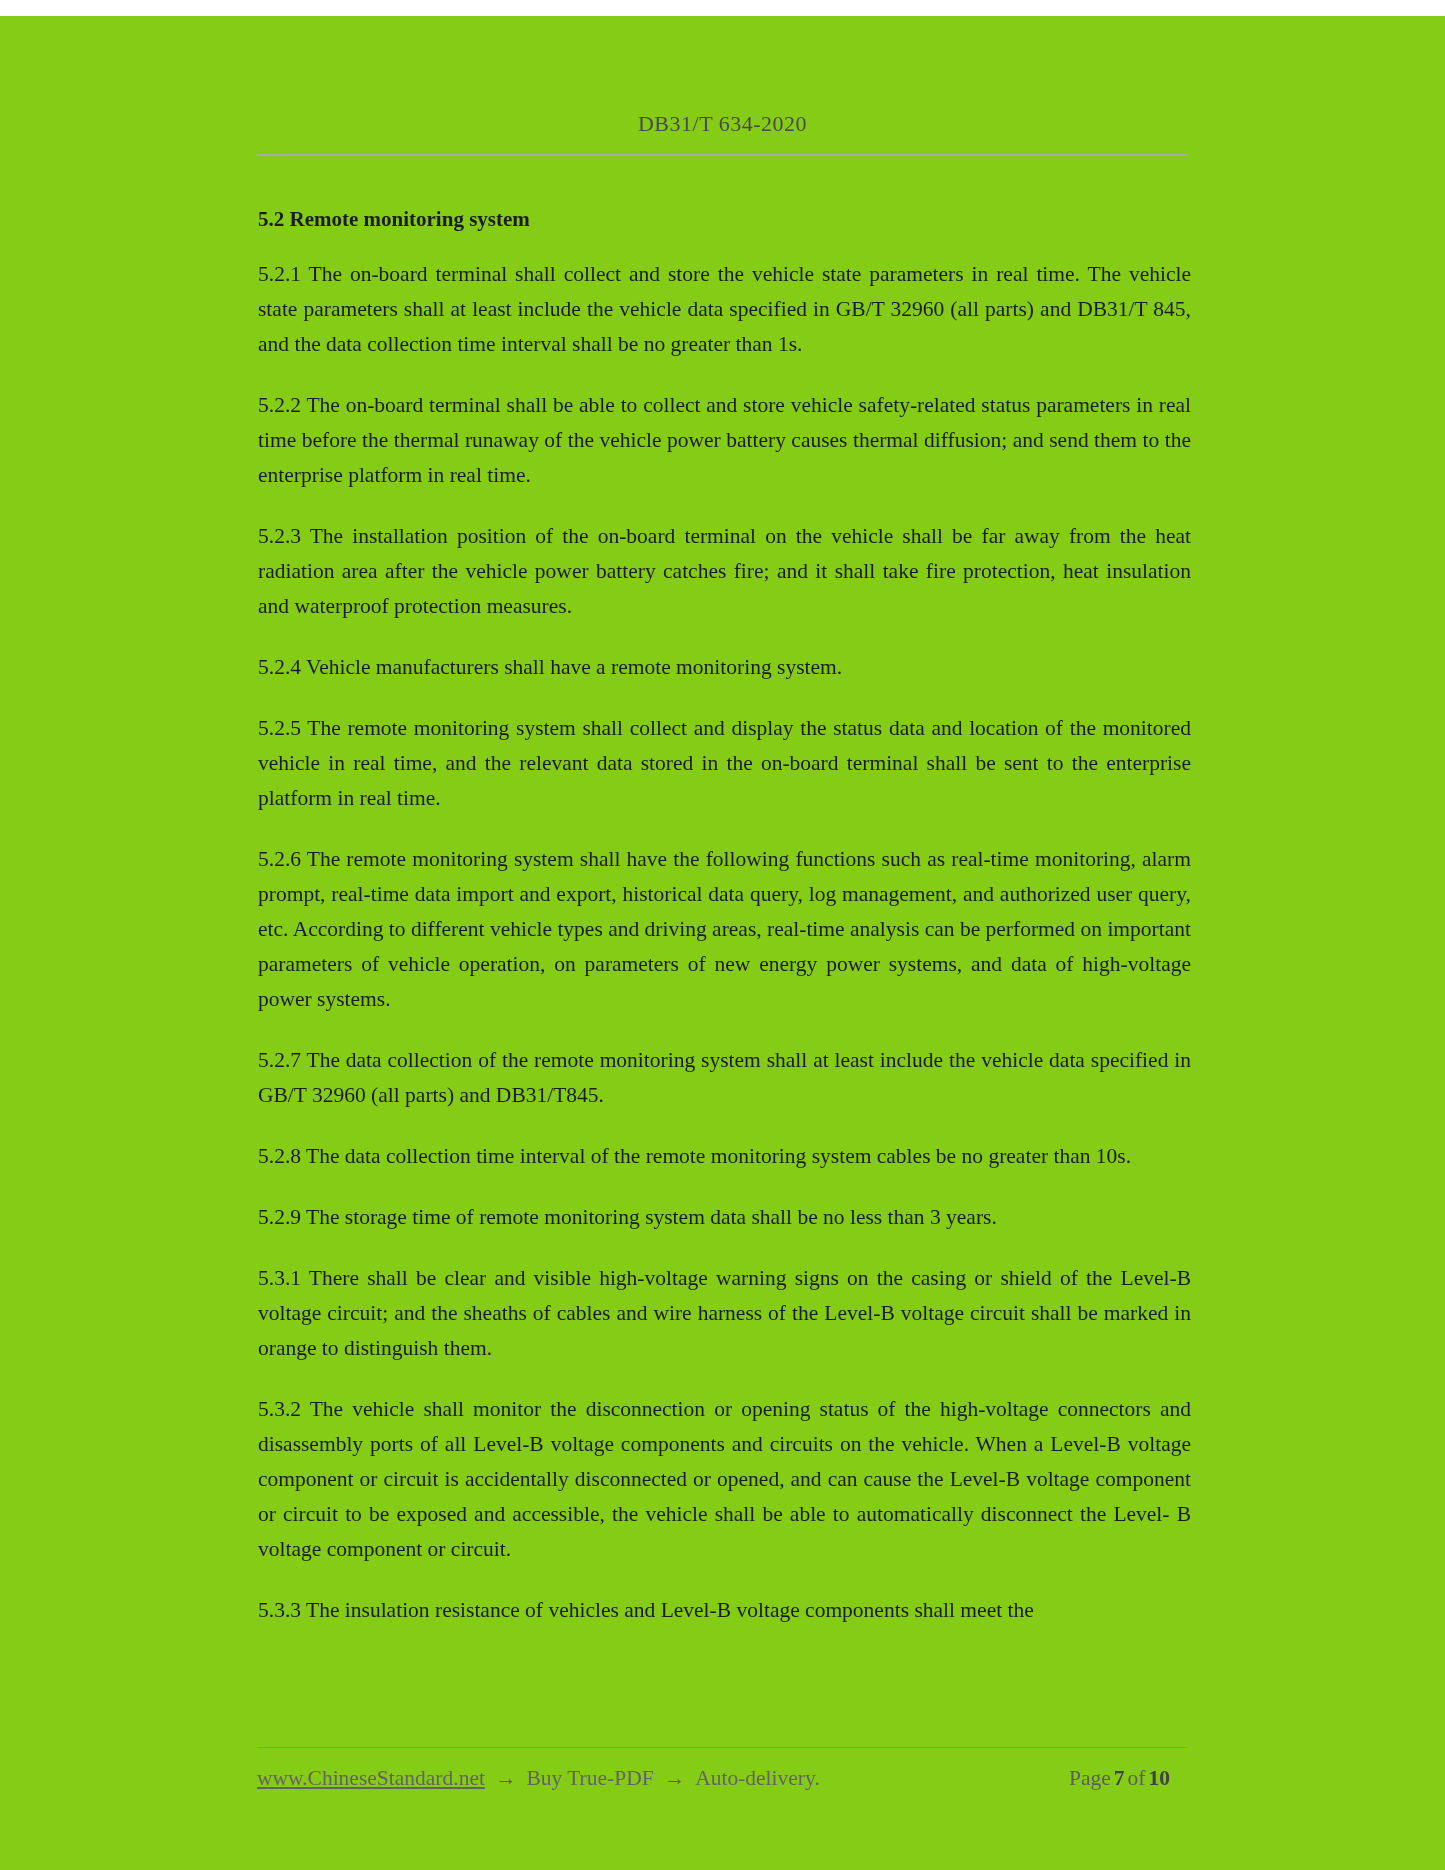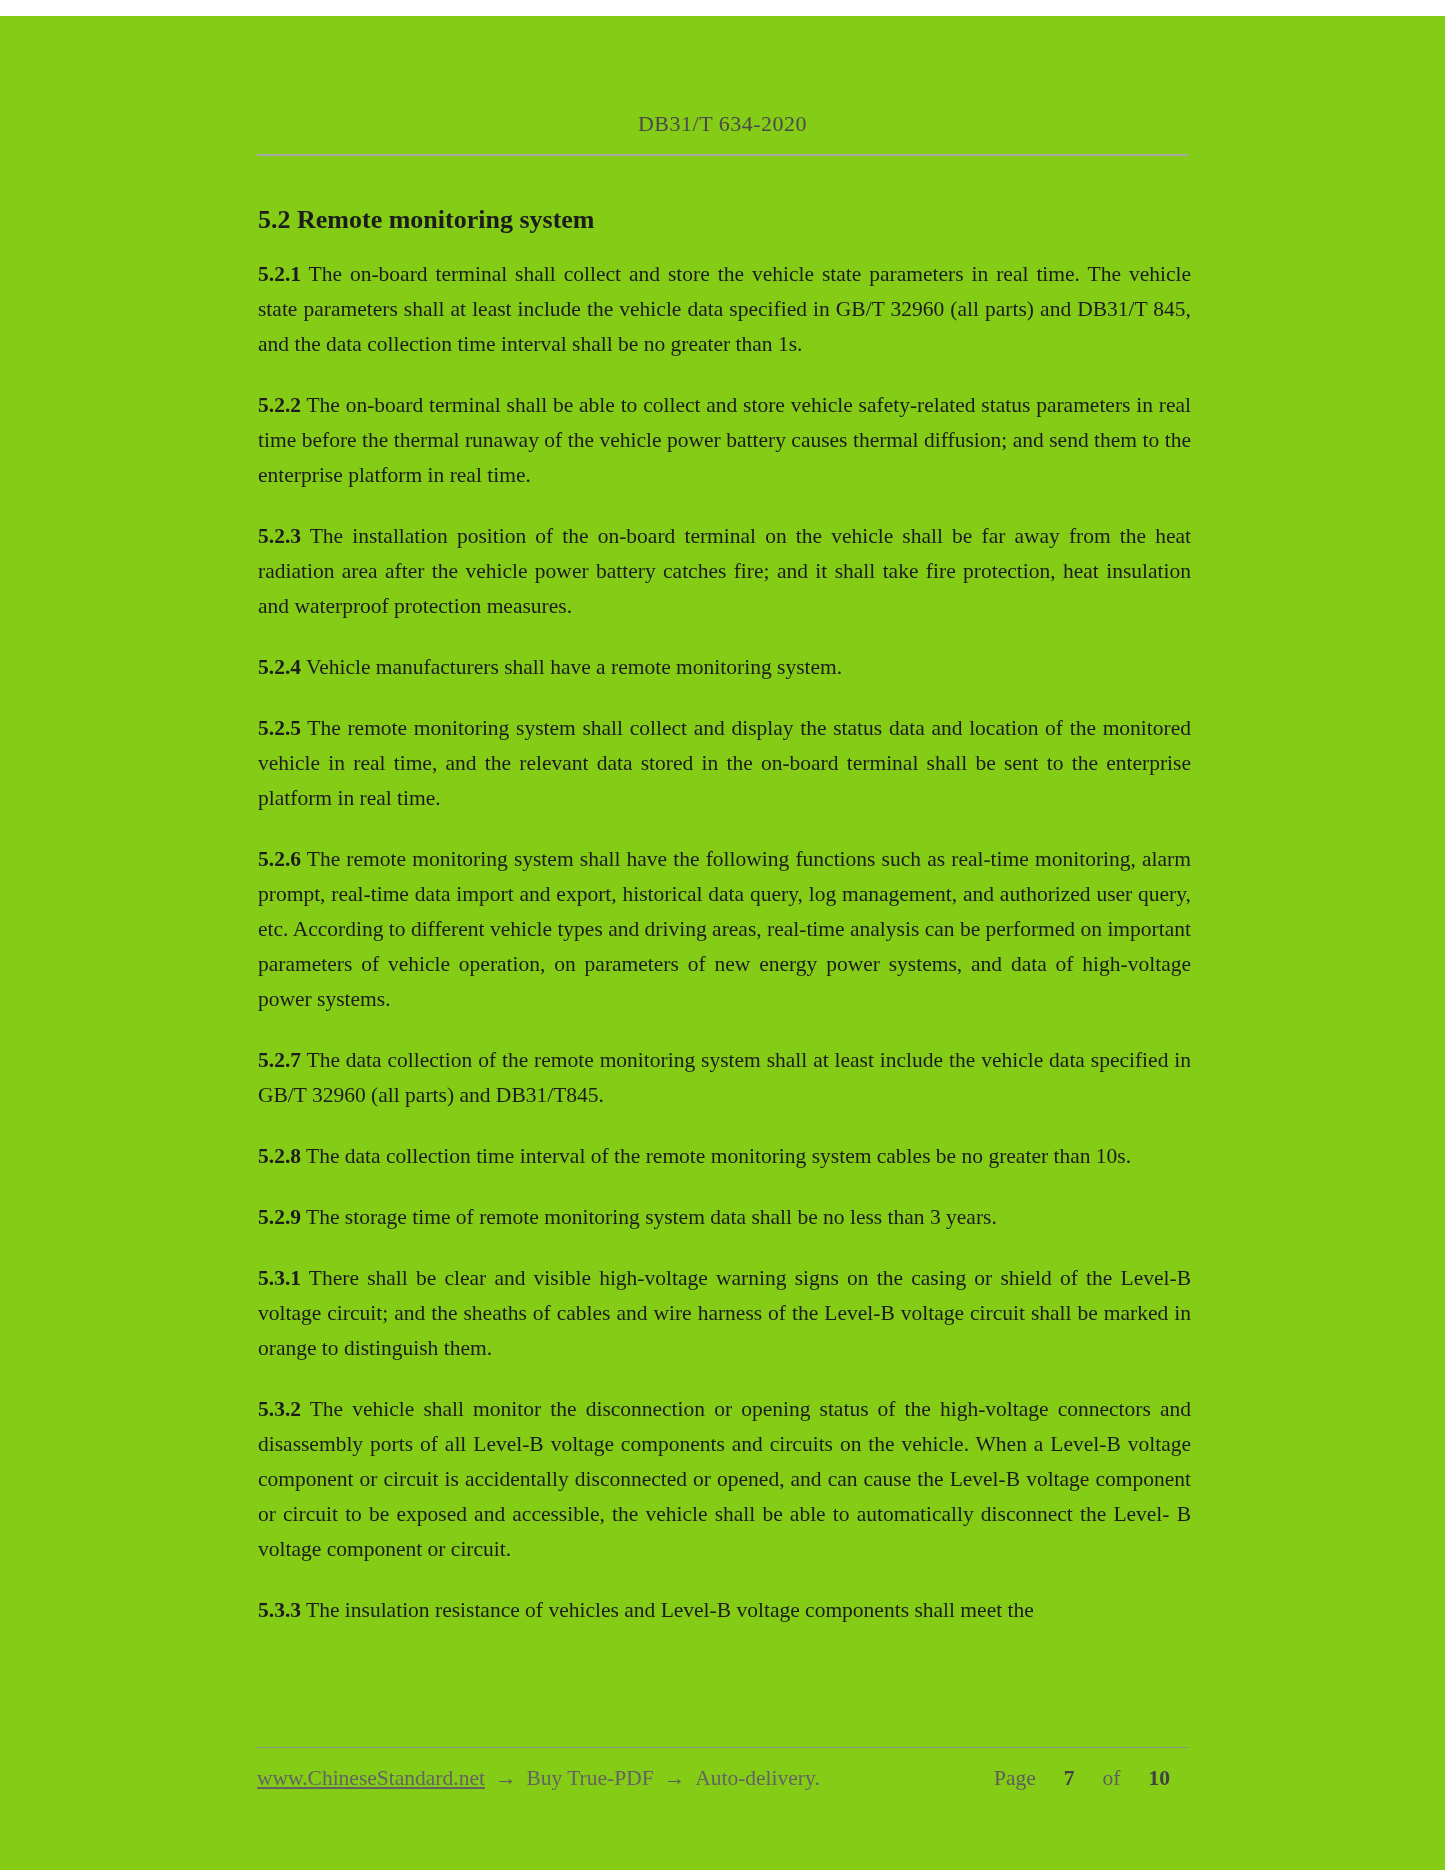--- a/index.html
+++ b/index.html
@@ -31,23 +31,23 @@
     position: absolute;
     top: 186px; left: 258px; width: 933px;
   }
   .para {
     font-size: 21.5px;
     line-height: 35px;
     text-align: justify;
     text-justify: inter-word;
     margin-bottom: 26px;
   }
-  .para .num { font-weight: bold; }
+  .para .num { font-weight: normal; }
   .heading {
-    font-size: 26px;
+    font-size: 21px;
     line-height: 35px;
     font-weight: bold;
     margin-bottom: 20px;
   }
   .footer-rule {
     position: absolute;
     top: 1731px; left: 257px; width: 931px;
     border-top: 1px solid #909090;
   }
   .footer-row {
@@ -55,21 +55,21 @@
     top: 1750px; left: 257px; width: 931px;
     display: flex;
     justify-content: space-between;
     align-items: baseline;
     font-size: 21.5px;
     color: #636363;
   }
   .footer-left { display: flex; gap: 10px; align-items: center; white-space: nowrap; }
   .footer-link { color: #636363; text-decoration: underline; cursor: pointer; }
   .arrow { color: #5d5d5d; }
-  .footer-right { display: flex; gap: 28px; align-items: flex-start; color: #5d5d5d; padding-right: 18px; }
+  .footer-right { display: flex; gap: 3px; align-items: flex-start; color: #5d5d5d; padding-right: 18px; }
   .footer-right b { color: #414141; }
 </style>
 </head>
 <body>
 
 <div class="page">
 
   <div class="doc-header">DB31/T 634-2020</div>
   <div class="header-rule"></div>
 

